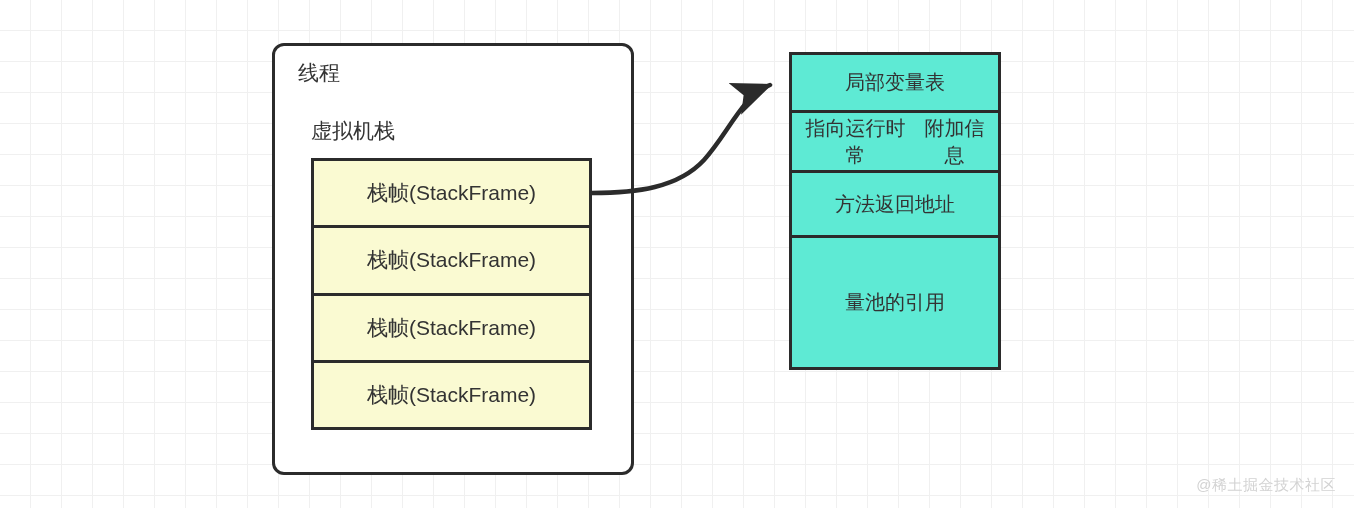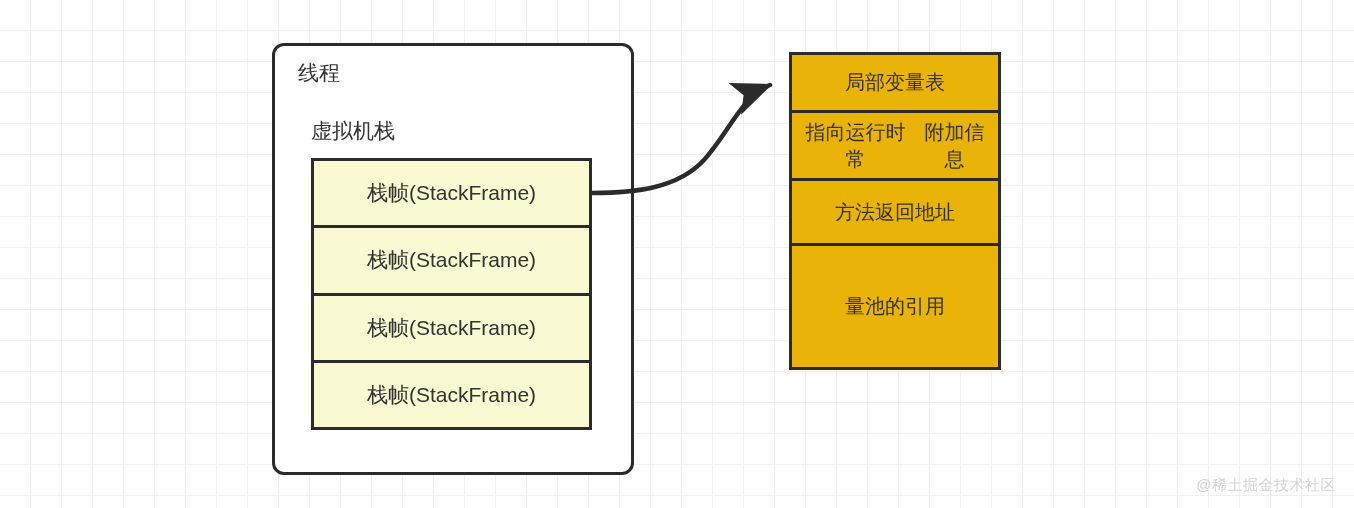--- a/index.html
+++ b/index.html
@@ -94,30 +94,30 @@
     display: flex;
     flex-direction: column;
   }
   .detail-cell {
     display: flex;
     align-items: center;
     justify-content: center;
     text-align: center;
     font-size: 20px;
     color: #333333;
-    background: #eab308;
+    background: #5eead4;
     border-bottom: 3px solid #2b2b2b;
     box-sizing: border-box;
     line-height: 27px;
     padding: 0 4px;
   }
   .detail-cell:last-child { border-bottom: none; }
   .d0 { height: 58px; }
   .d1 { height: 57px; }
-  .d2 { height: 68px; }
+  .d2 { height: 60px; }
   .d3 { height: 65px; }
   .d4 { flex: 1 1 auto; }
 
   
   .connector {
     position: absolute;
     left: 0;
     top: 0;
     width: 1354px;
     height: 508px;

